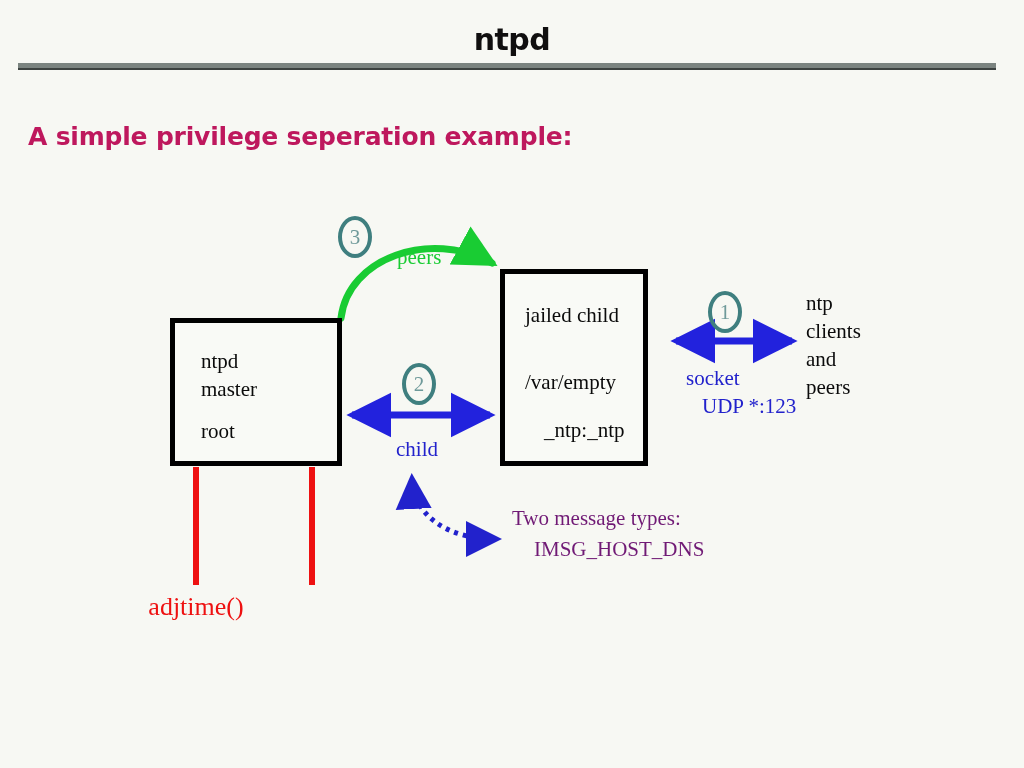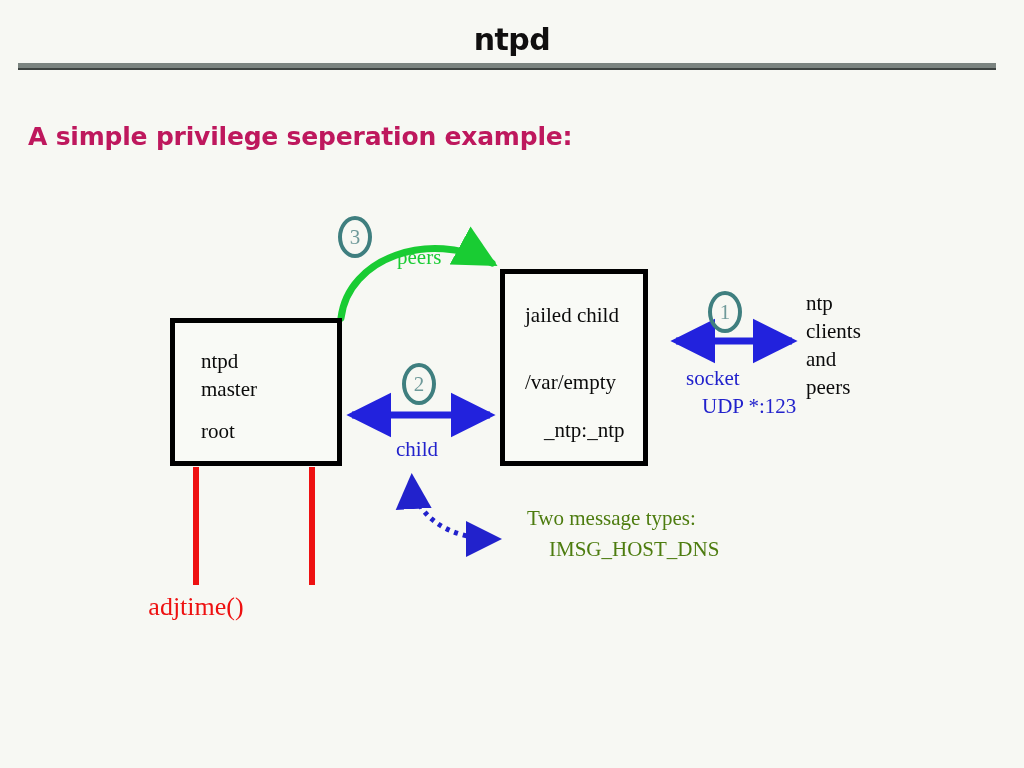--- a/index.html
+++ b/index.html
@@ -149,24 +149,23 @@
     white-space: nowrap;
   }
 
   
   #msg-types {
     position: absolute;
     left: 512px;
     top: 503px;
     font-family: "Liberation Serif", serif;
     font-size: 21px;
-    color: #4d7c0f;
+    color: #701a75;
     line-height: 31px;
     white-space: nowrap;
-    margin-left: 15px;
   }
   #msg-types .indent { padding-left: 22px; display: block; }
 
   
   .syscall-label {
     position: absolute;
     top: 592px;
     font-family: "Liberation Serif", serif;
     font-size: 26px;
     color: #ee1111;

